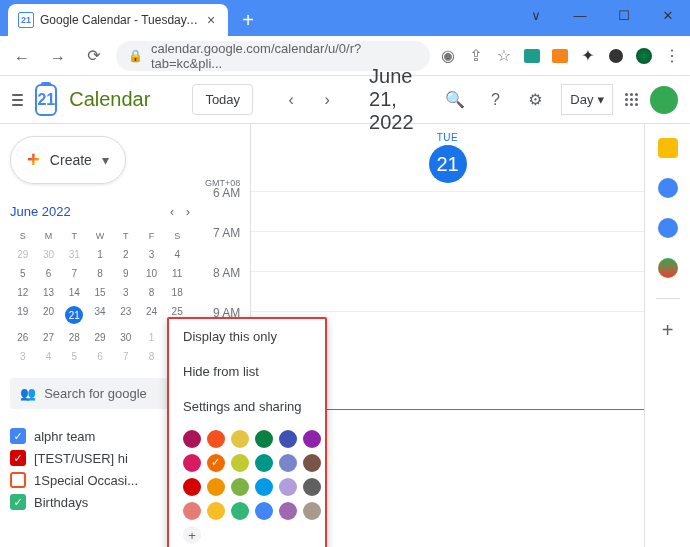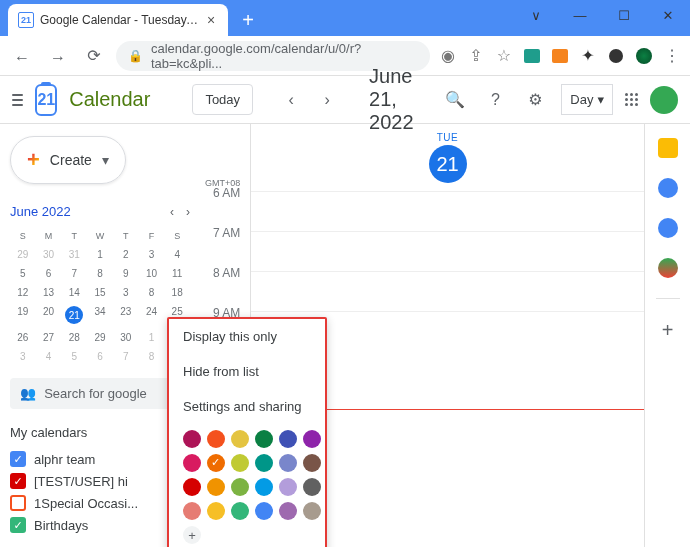--- a/index.html
+++ b/index.html
@@ -253,21 +253,20 @@
           <div class="mini-cell other">9</div>
         </div>
       </div>
 
     <div class="search-people">
       <span>👥</span>
       <span>Search for google</span>
     </div>
 
     <div class="cal-section">
-      <div class="cal-section-title">My calendars</div>
       <div id="cal-list">
           <div class="cal-item">
             <div class="cal-check" style="background: rgb(66, 133, 244); border-color: rgb(66, 133, 244);">✓</div>
             <span>alphr team</span>
           </div>
           <div class="cal-item">
             <div class="cal-check" style="background: rgb(213, 0, 0); border-color: rgb(213, 0, 0);">✓</div>
             <span>[TEST/USER] hi</span>
           </div>
           <div class="cal-item">

